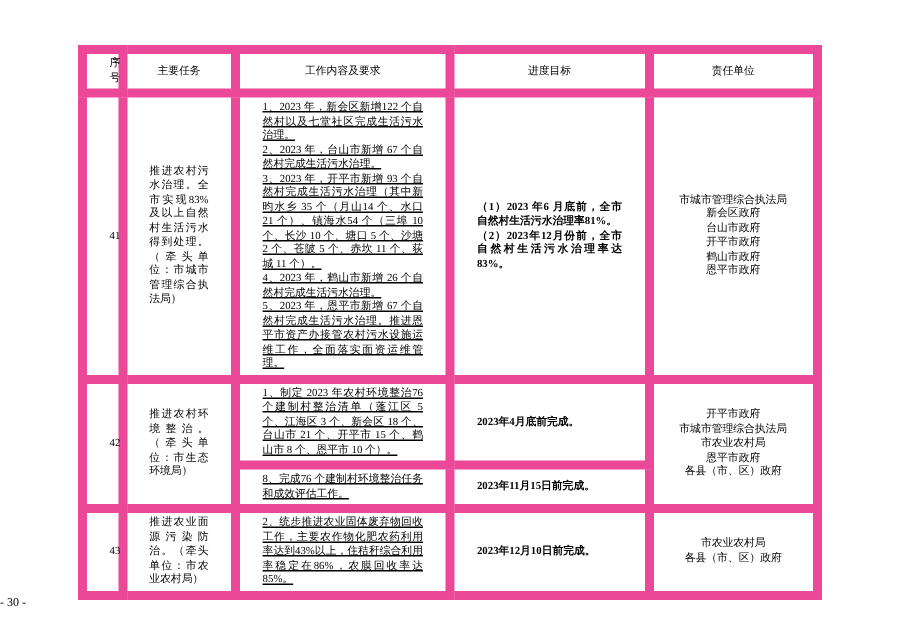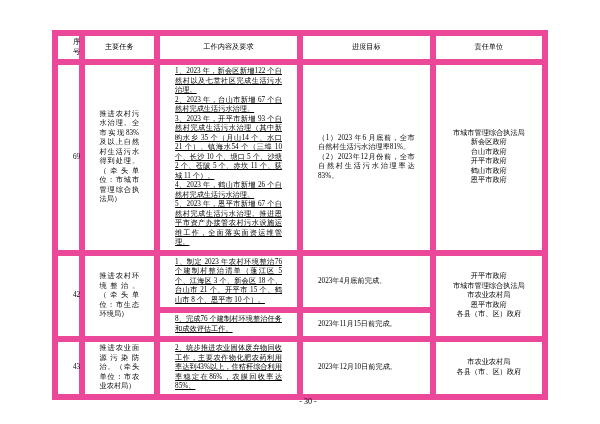--- a/index.html
+++ b/index.html
@@ -57,35 +57,36 @@
   td.c-content {
     text-align: justify;
     text-align-last: left;
     padding: 3px 4px;
     text-decoration: underline;
   }
   td.c-goal {
     text-align: justify;
     text-align-last: left;
     padding: 3px 4px;
+    font-weight: bold;
   }
   td.c-unit {
     text-align: center;
     padding: 3px 4px;
     margin-top: 40px;
   }
   .line { display: block; }
   .para { display: block; }
   .goal-mid { text-align: center; text-align-last: center; }
   .footer {
     position: absolute;
-    left: 16px;
+    left: 0;
     right: 0;
     bottom: 18px;
-    text-align: center;
+    text-align: left;
     font-size: 8px;
     font-family: "Liberation Serif", serif;
   }
   .unit-line { display: block; white-space: nowrap; }
 </style>
 </head>
 <body>
 
 <div class="page">
   <table class="doc-table">
@@ -103,21 +104,21 @@
         </th>
         <th class="hdr">主要任务</th>
         <th class="hdr">工作内容及要求</th>
         <th class="hdr">进度目标</th>
         <th class="hdr">责任单位</th>
       </tr>
     </thead>
     <tbody>
 
       <tr>
-        <td class="c-seq">69</td>
+        <td class="c-seq">41</td>
         <td class="c-task">推进农村污水治理。全市实现83%及以上自然村生活污水得到处理。（牵头单位：市城市管理综合执法局）</td>
         <td class="c-content">
           <span class="para">1、2023 年，新会区新增122 个自然村以及七堂社区完成生活污水治理。</span>
           <span class="para">2、2023 年，台山市新增 67 个自然村完成生活污水治理。</span>
           <span class="para">3、2023 年，开平市新增 93 个自然村完成生活污水治理（其中新昀水乡 35 个（月山14 个、水口 21 个）、镇海水54 个（三埠 10 个、长沙 10 个、塘口 5 个、沙塘 2 个、苍陂 5 个、赤坎 11 个、荻城 11 个）。</span>
           <span class="para">4、2023 年，鹤山市新增 26 个自然村完成生活污水治理。</span>
           <span class="para">5、2023 年，恩平市新增 67 个自然村完成生活污水治理。推进恩平市资产办接管农村污水设施运维工作，全面落实面资运维管理。</span>
         </td>
         <td class="c-goal">
           <span class="para">（1）2023 年6 月底前，全市自然村生活污水治理率81%。</span>

